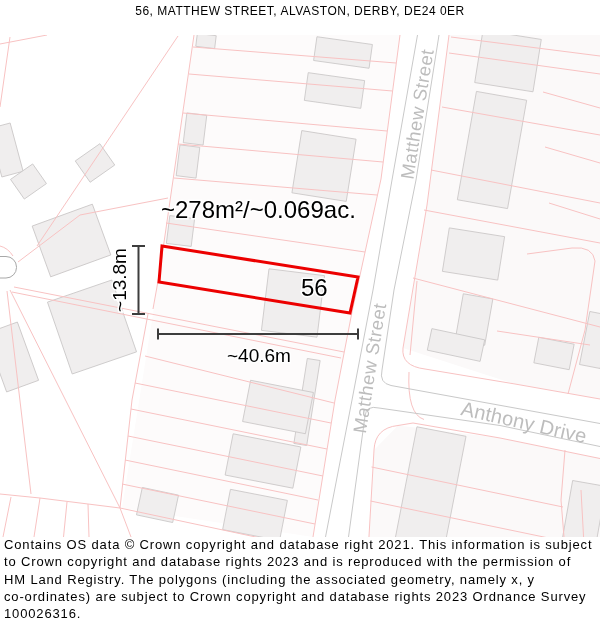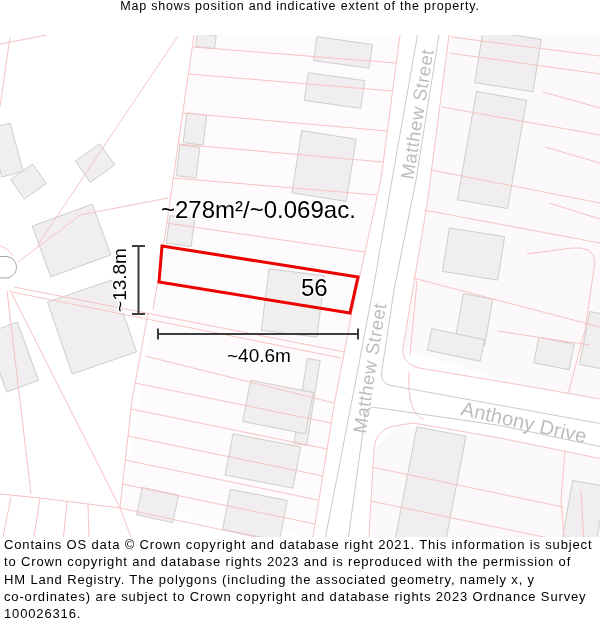--- a/index.html
+++ b/index.html
@@ -8,21 +8,21 @@
   .hdr .l1{font-size:12px;letter-spacing:0.5px;line-height:12.5px;margin-top:4.5px;}
   .hdr .l2{font-size:12.5px;letter-spacing:0.8px;line-height:13px;}
   .ftr{position:absolute;left:4px;top:536px;width:640px;font-size:13px;letter-spacing:0.85px;line-height:17.25px;color:#000;}
   svg{position:absolute;left:0;top:35px;}
   text{font-family:"Liberation Sans",sans-serif;}
 </style>
 </head>
 <body>
 
 <div class="hdr">
-<div class="l2">Map shows position and indicative extent of the property.</div>
+    <div class="l1">56, MATTHEW STREET, ALVASTON, DERBY, DE24 0ER</div>
   </div>
 
 <svg width="600" height="502" viewBox="0 35 600 502" xmlns="http://www.w3.org/2000/svg">
 <g fill="none" stroke-linecap="butt">
 
 <polygon points="449,35 600,35 600,399 515,384 403,348 427,205" fill="#fbf9f9"></polygon>
 
 <polygon points="368.5,545 374,450 398,425.5 500,438 600,458.5 600,545" fill="#fbf9f9"></polygon>
 
 <polygon points="194,35 400,35 381,179 352,312 335,400 313,537 122,508 160,270" fill="#fdfbfb"></polygon>

